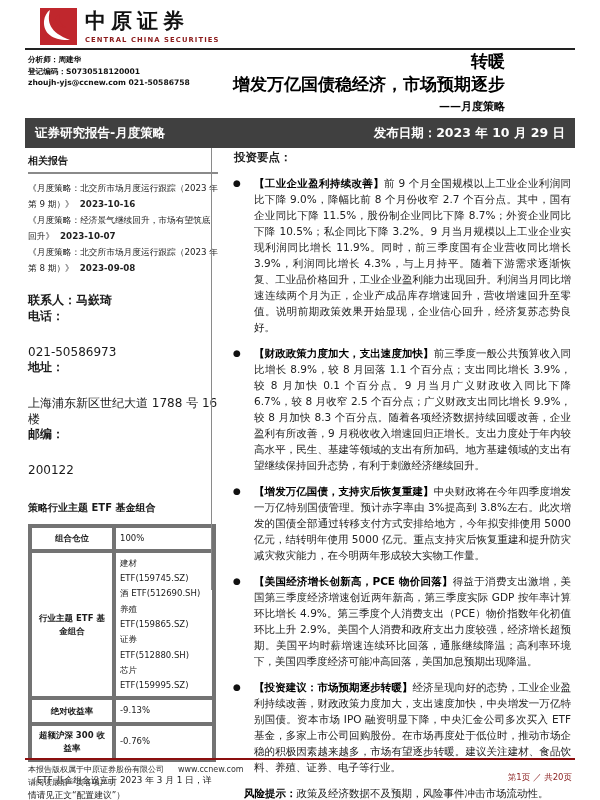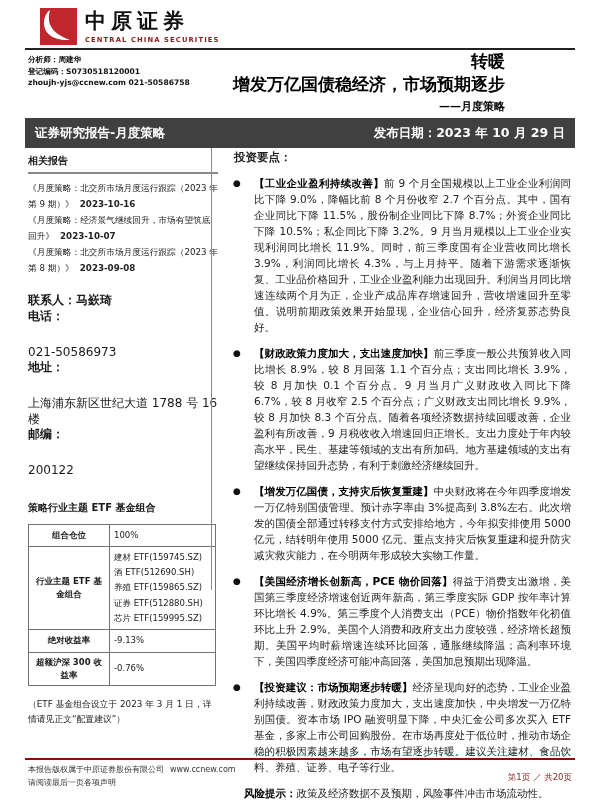--- a/index.html
+++ b/index.html
@@ -28,37 +28,37 @@
   .report-item{margin-bottom:1px;}
   .report-date{font-weight:600;margin-left:6px;white-space:nowrap;}
   .contact{margin-top:17px;font-size:12px;line-height:15.5px;}
   .contact-row{display:flex;flex-direction:column;}
   .contact-label{font-weight:bold;flex:0 0 36px;white-space:nowrap;}
   .contact-name{font-weight:bold;}
   .contact-value{flex:1;}
   .etf-block{margin-top:22px;}
   .etf-title{font-size:10px;font-weight:bold;}
   table.etf{border-collapse:collapse;margin-top:9px;width:188px;font-size:8.5px;}
-  table.etf td{border:1px solid #737373;padding:3px 4px;vertical-align:middle;}
+  table.etf td{border:4px solid #737373;padding:3px 4px;vertical-align:middle;}
   td.etf-label{width:72px;text-align:center;font-weight:bold;line-height:13px;}
   td.etf-value{text-align:left;line-height:15.3px;}
   .etf-note{margin-top:11px;font-size:8.8px;line-height:15px;color:#222;}
   .sidebar-divider{position:absolute;left:211px;top:148px;width:1px;height:442px;background:#8a8a8a;}
   
   .main{position:absolute;left:228px;top:150px;width:343px;}
   .key-heading{font-size:11.5px;font-weight:bold;margin:0 0 10px 6px;}
   .bullet{position:relative;padding-left:26px;font-size:10.5px;line-height:16px;text-align:justify;margin-bottom:10px;color:#222;}
   .bullet::before{content:"●";position:absolute;left:5px;top:0;font-size:9px;color:#111;}
   .bullet-head{font-weight:bold;color:#000;}
   .risk{padding-left:16px;font-size:10.5px;line-height:16px;margin-top:3px;color:#222;}
   .risk-label{font-weight:bold;color:#000;}
   
   .footer-rule{position:absolute;left:25px;right:25px;top:758px;height:2px;background:#8B0E0E;}
   .footer-left{position:absolute;left:28px;top:764px;font-size:8px;line-height:12.5px;color:#333;}
-  .footer-site{margin-left:6px;color:#333;}
+  .footer-site{margin-left:14px;color:#333;}
   .page-number{position:absolute;right:28px;top:772px;font-size:8.5px;color:#8B2222;}
 </style>
 </head>
 <body>
 
 <div class="page">
 
   <div class="logo-block">
     <svg class="logo-mark" viewBox="0 0 37 37" xmlns="http://www.w3.org/2000/svg">
       <rect x="0" y="0" width="37" height="37" fill="#C0272D"></rect>

